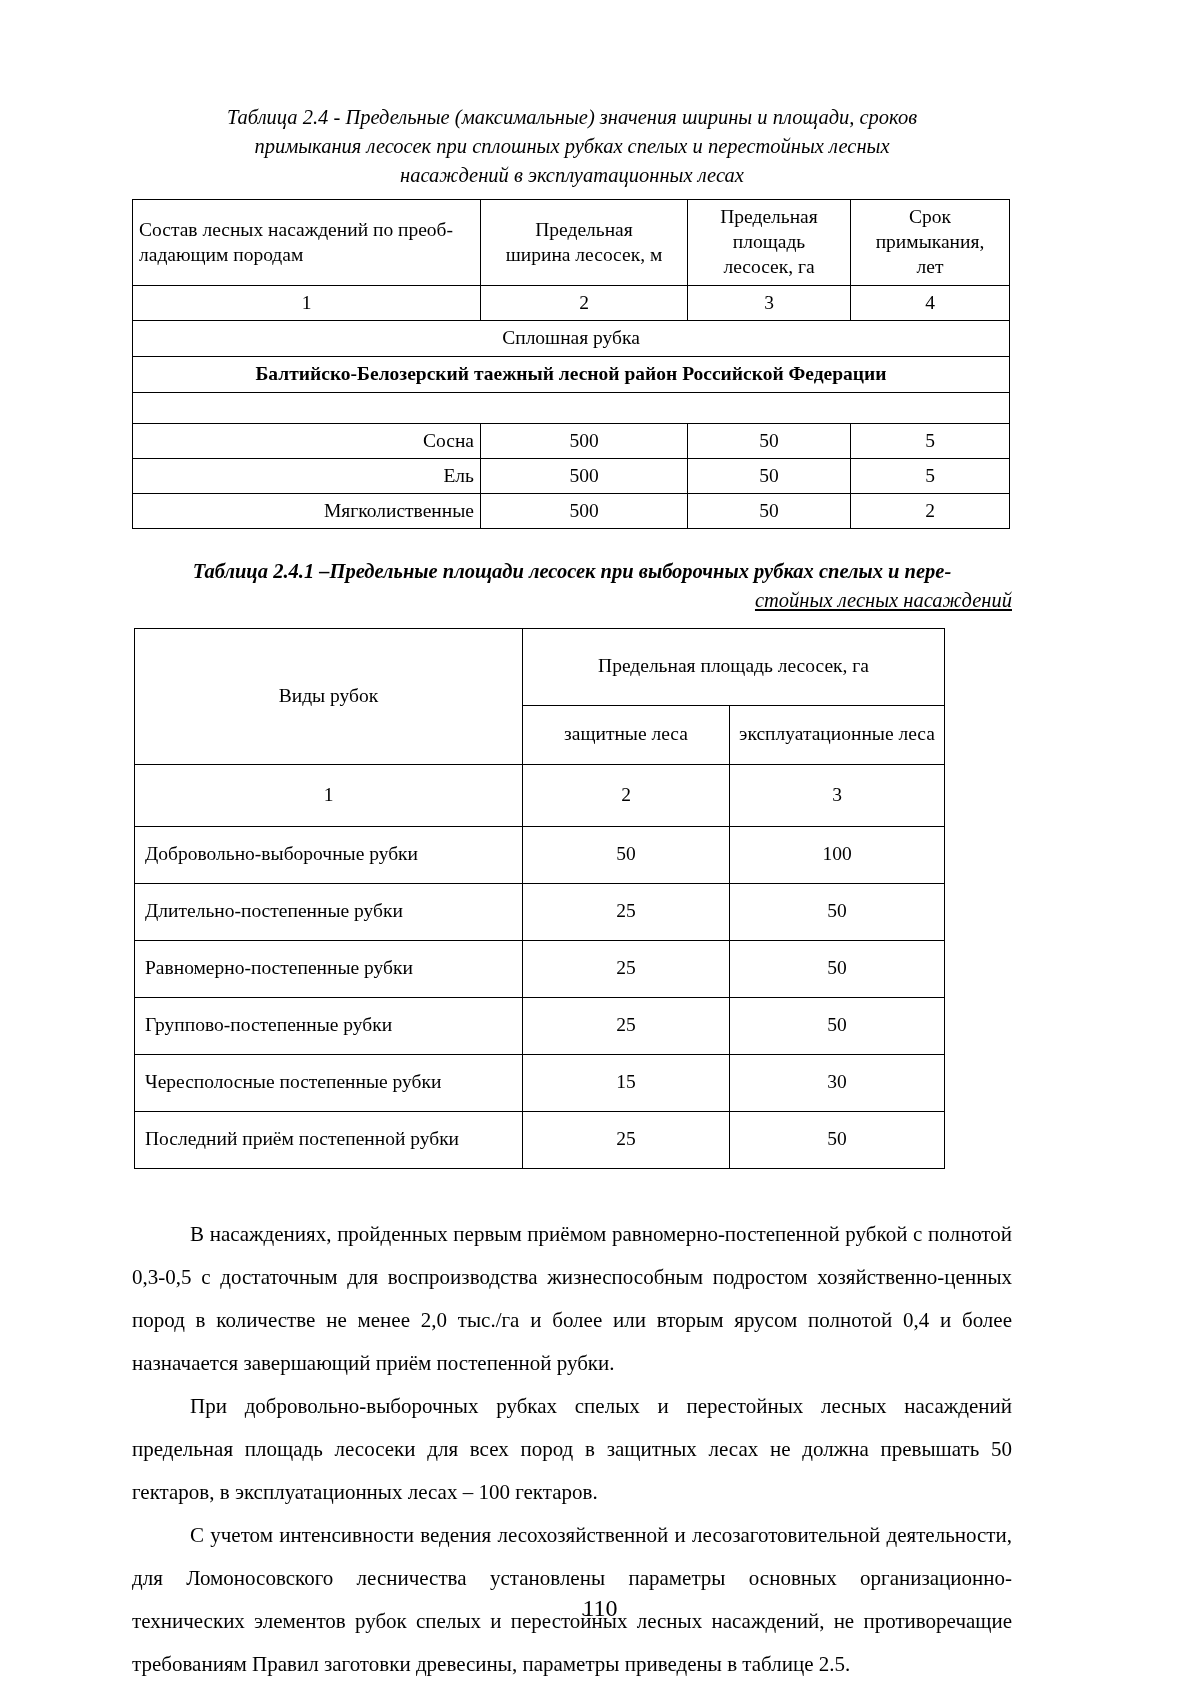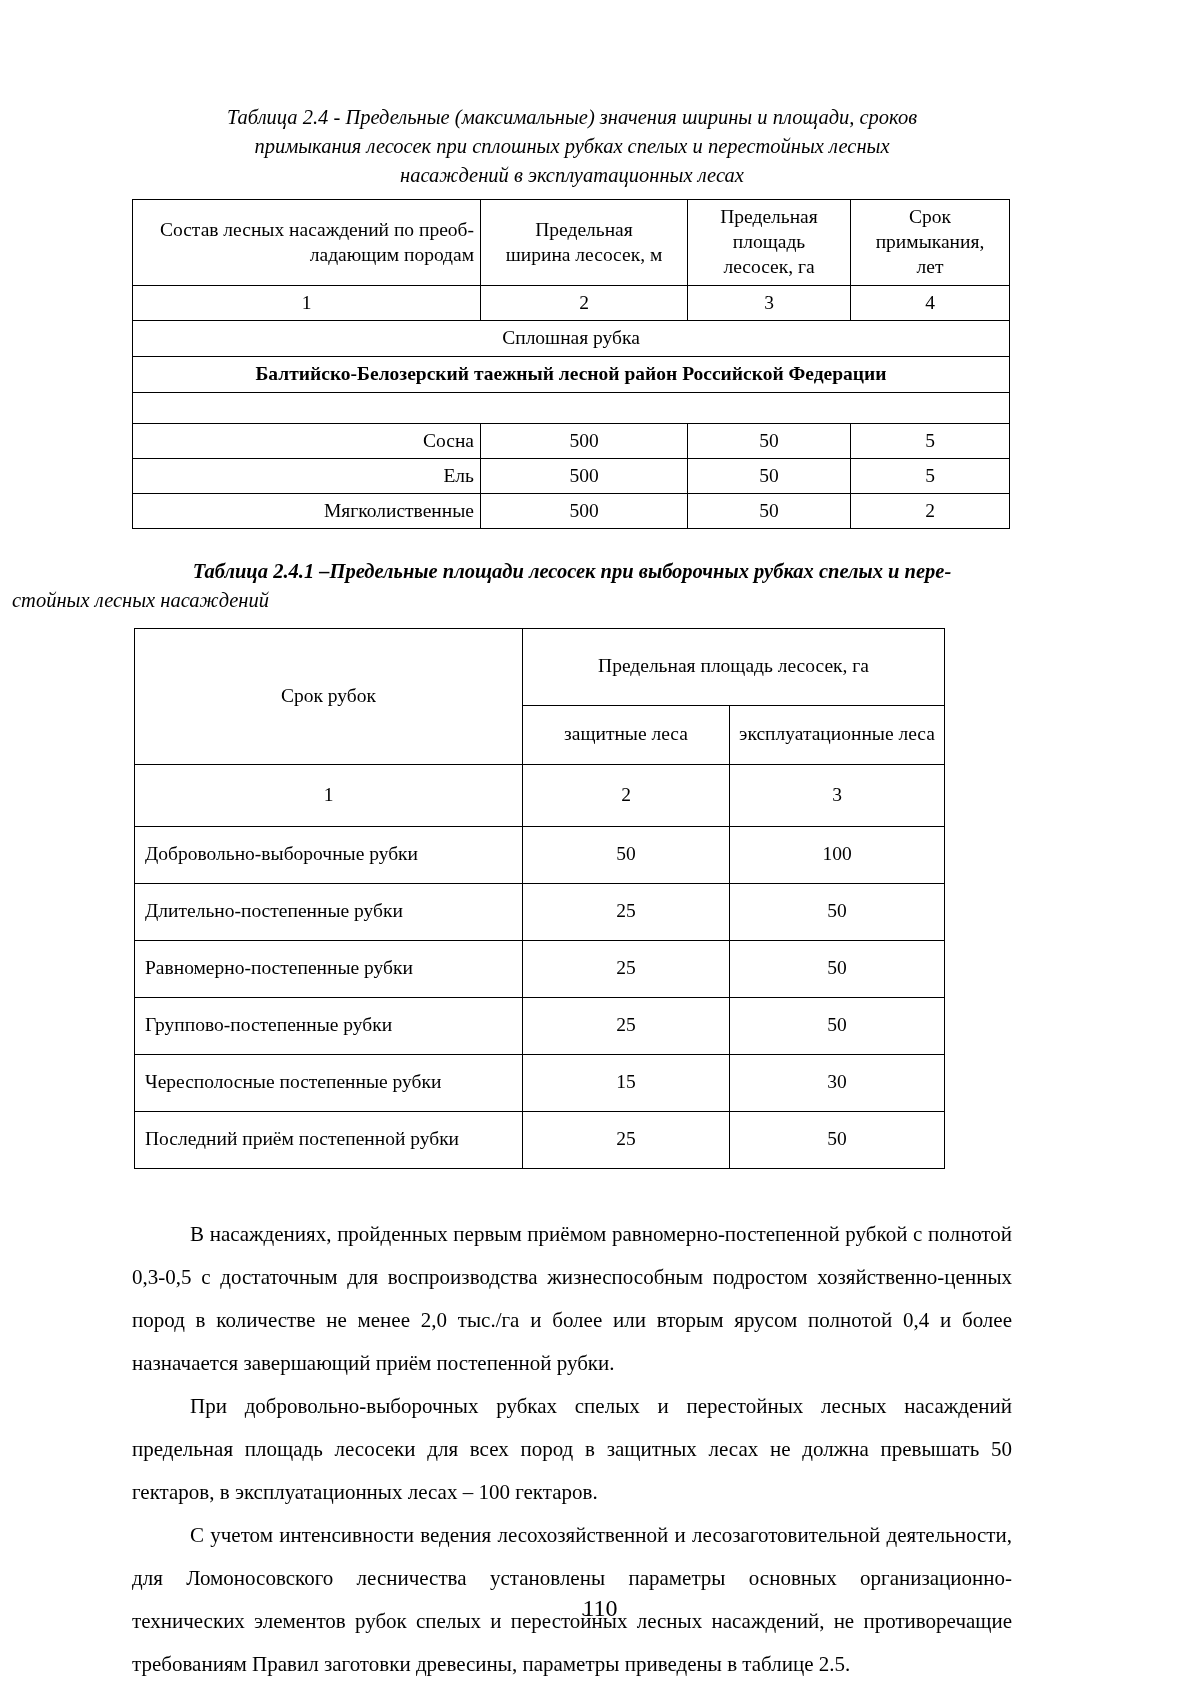--- a/index.html
+++ b/index.html
@@ -34,21 +34,21 @@
     font-style: italic;
     font-size: 20.5px;
     line-height: 1.42;
     text-align: center;
     margin: 0;
   }
   #caption-1 { padding-top: 103px; }
   #caption-2 { padding-top: 28px; text-align: center; }
   .caption .cap-line { display: block; }
   #caption-2 .cap-line.l1 { text-align: center; font-weight: bold; }
-  #caption-2 .cap-line.l2 { text-align: left; margin-left: -120px;}
+  #caption-2 .cap-line.l2 { text-align: right; margin-left: -120px; text-decoration: underline;}
 
   
   table {
     border-collapse: collapse;
     font-size: 19.5px;
     line-height: 1.28;
     width: 100%;
     table-layout: fixed;
   }
   table td, table th {
@@ -69,21 +69,21 @@
   #table-24 .col-3 { width: 163px; }
   #table-24 .col-4 { width: 159px; }
   #table-24 .hdr { height: 86px; }
   #table-24 .hdr .multi { display: block; }
   #table-24 .numrow td { height: 30px; }
   #table-24 .spanrow td { height: 31px; text-align: center; }
   #table-24 .boldrow td { font-weight: bold; height: 31px; text-align: center; }
   #table-24 .emptyrow td { height: 26px; }
   #table-24 .datarow td { height: 30px; }
   #table-24 .datarow td.name { text-align: right; padding-left: 24px; }
-  #table-24 .hdr td.c1 { text-align: right; }
+  #table-24 .hdr td.c1 { text-align: left; }
 
   
   #table-241 {
     margin-top: 12px;
     width: 810px;
     margin-left: 2px;
   }
   #table-241 td { text-align: center; }
   #table-241 .c1 { width: 388px; }
   #table-241 .c2 { width: 207px; }
@@ -199,21 +199,21 @@
     </div>
 
     <table id="table-241">
       <colgroup>
         <col class="c1">
           <col class="c2">
           <col class="c3">
       </colgroup>
       <tbody>
         <tr class="h1">
-          <td rowspan="2">Срок рубок</td>
+          <td rowspan="2">Виды рубок</td>
           <td colspan="2">Предельная площадь лесосек, га</td>
         </tr>
         <tr class="h2">
           <td>защитные леса</td>
           <td>эксплуатационные леса</td>
         </tr>
         <tr class="numrow">
           <td>1</td>
           <td>2</td>
           <td>3</td>

